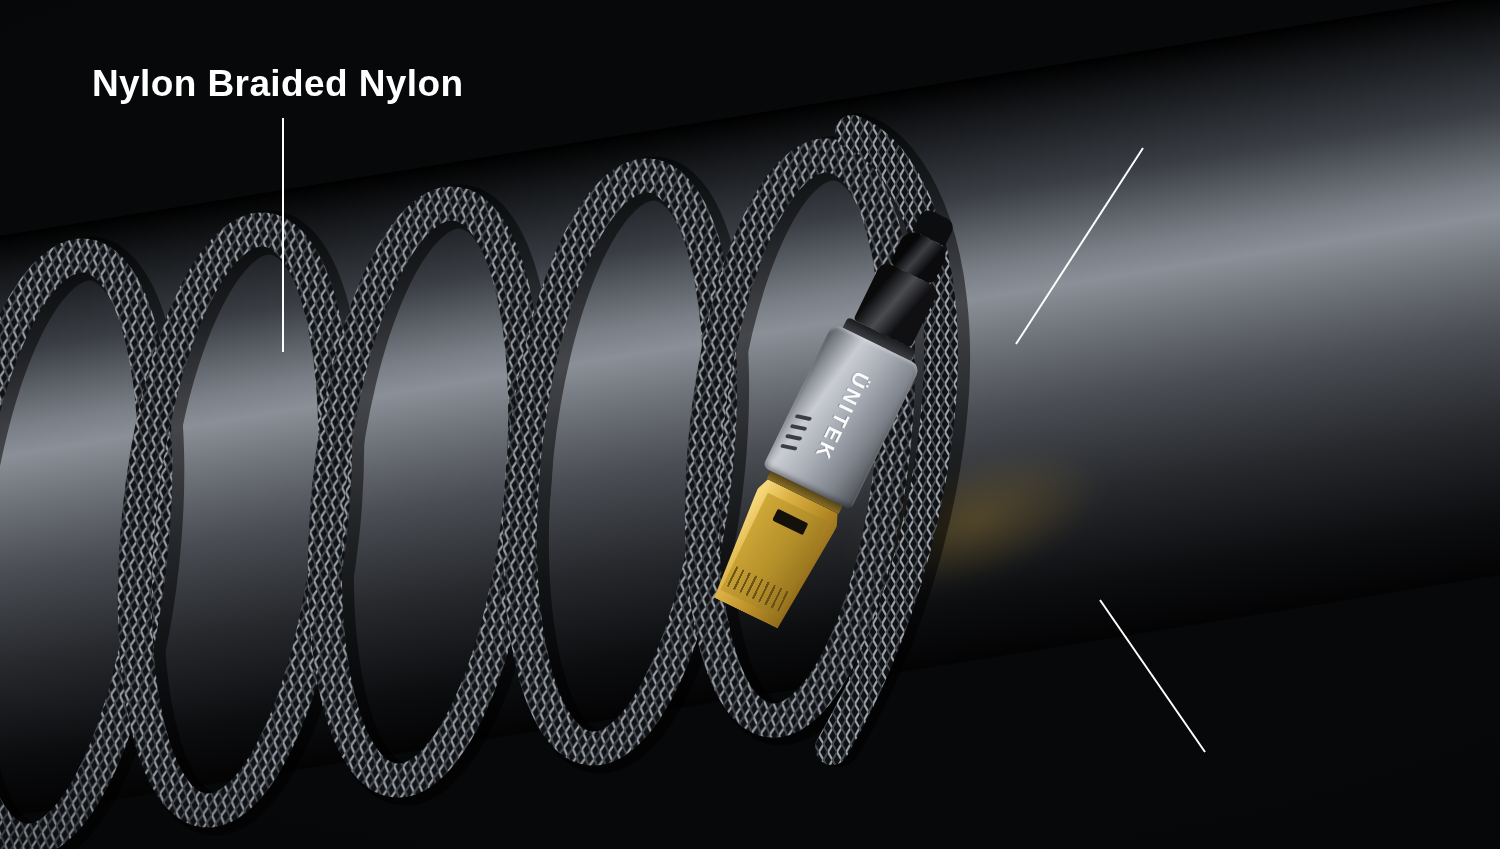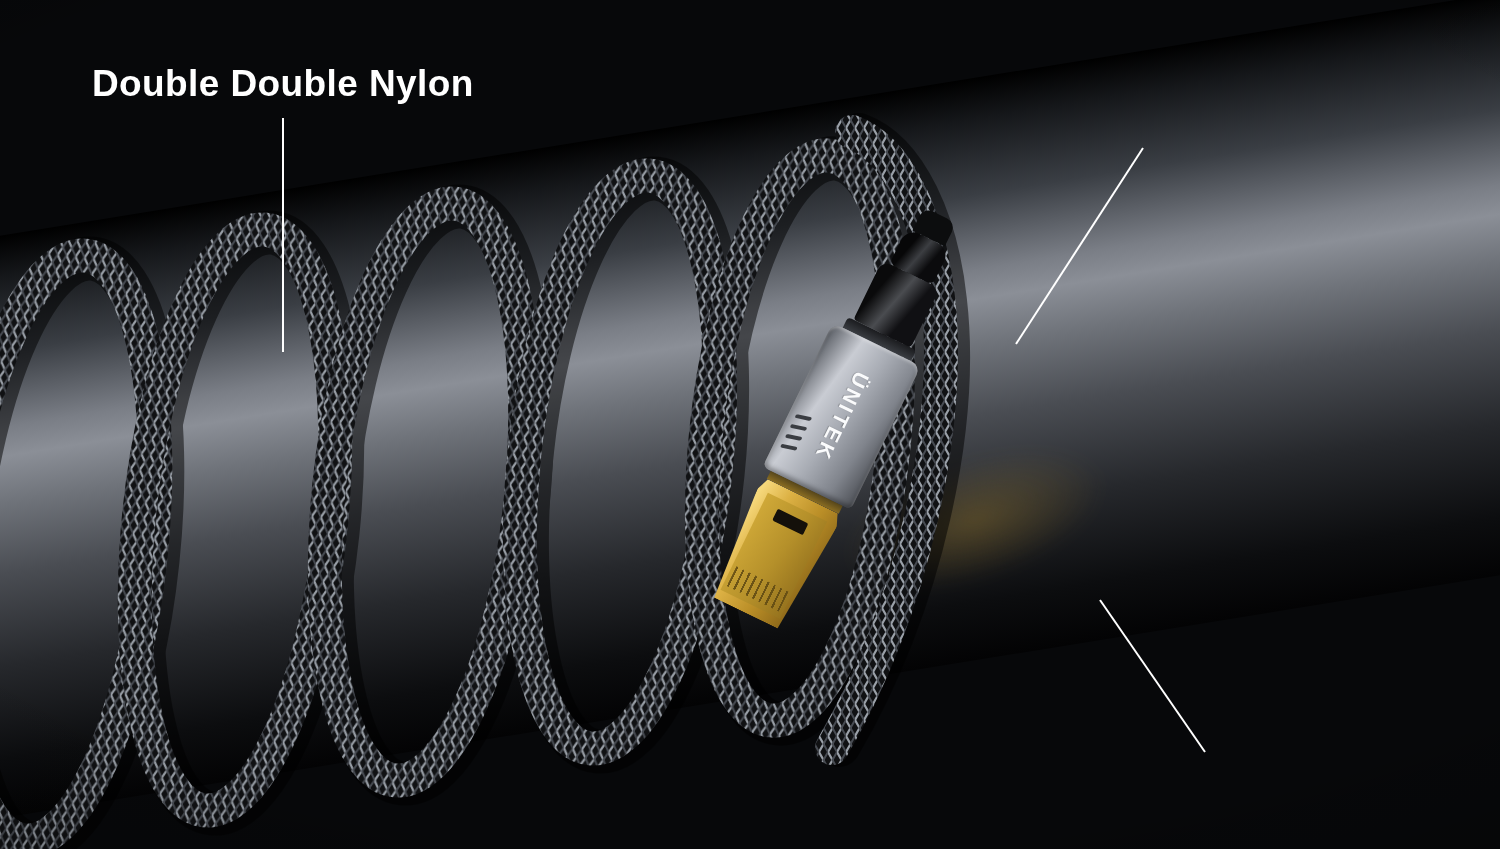--- a/index.html
+++ b/index.html
@@ -137,15 +137,15 @@
   </div>
 
   <div class="vignette"></div>
 
   <svg class="leader-lines" viewBox="0 0 1500 849">
     <line x1="283" y1="118" x2="283" y2="352" stroke="#ffffff" stroke-width="2"></line>
     <line x1="1143" y1="148" x2="1016" y2="344" stroke="#ffffff" stroke-width="2"></line>
     <line x1="1205" y1="752" x2="1100" y2="600" stroke="#ffffff" stroke-width="2"></line>
   </svg>
 
-  <div class="label label-braid">Double Double Nylon</div>
+  <div class="label label-braid">Nylon Braided Nylon</div>
 
 </div>
 
 </body></html>

